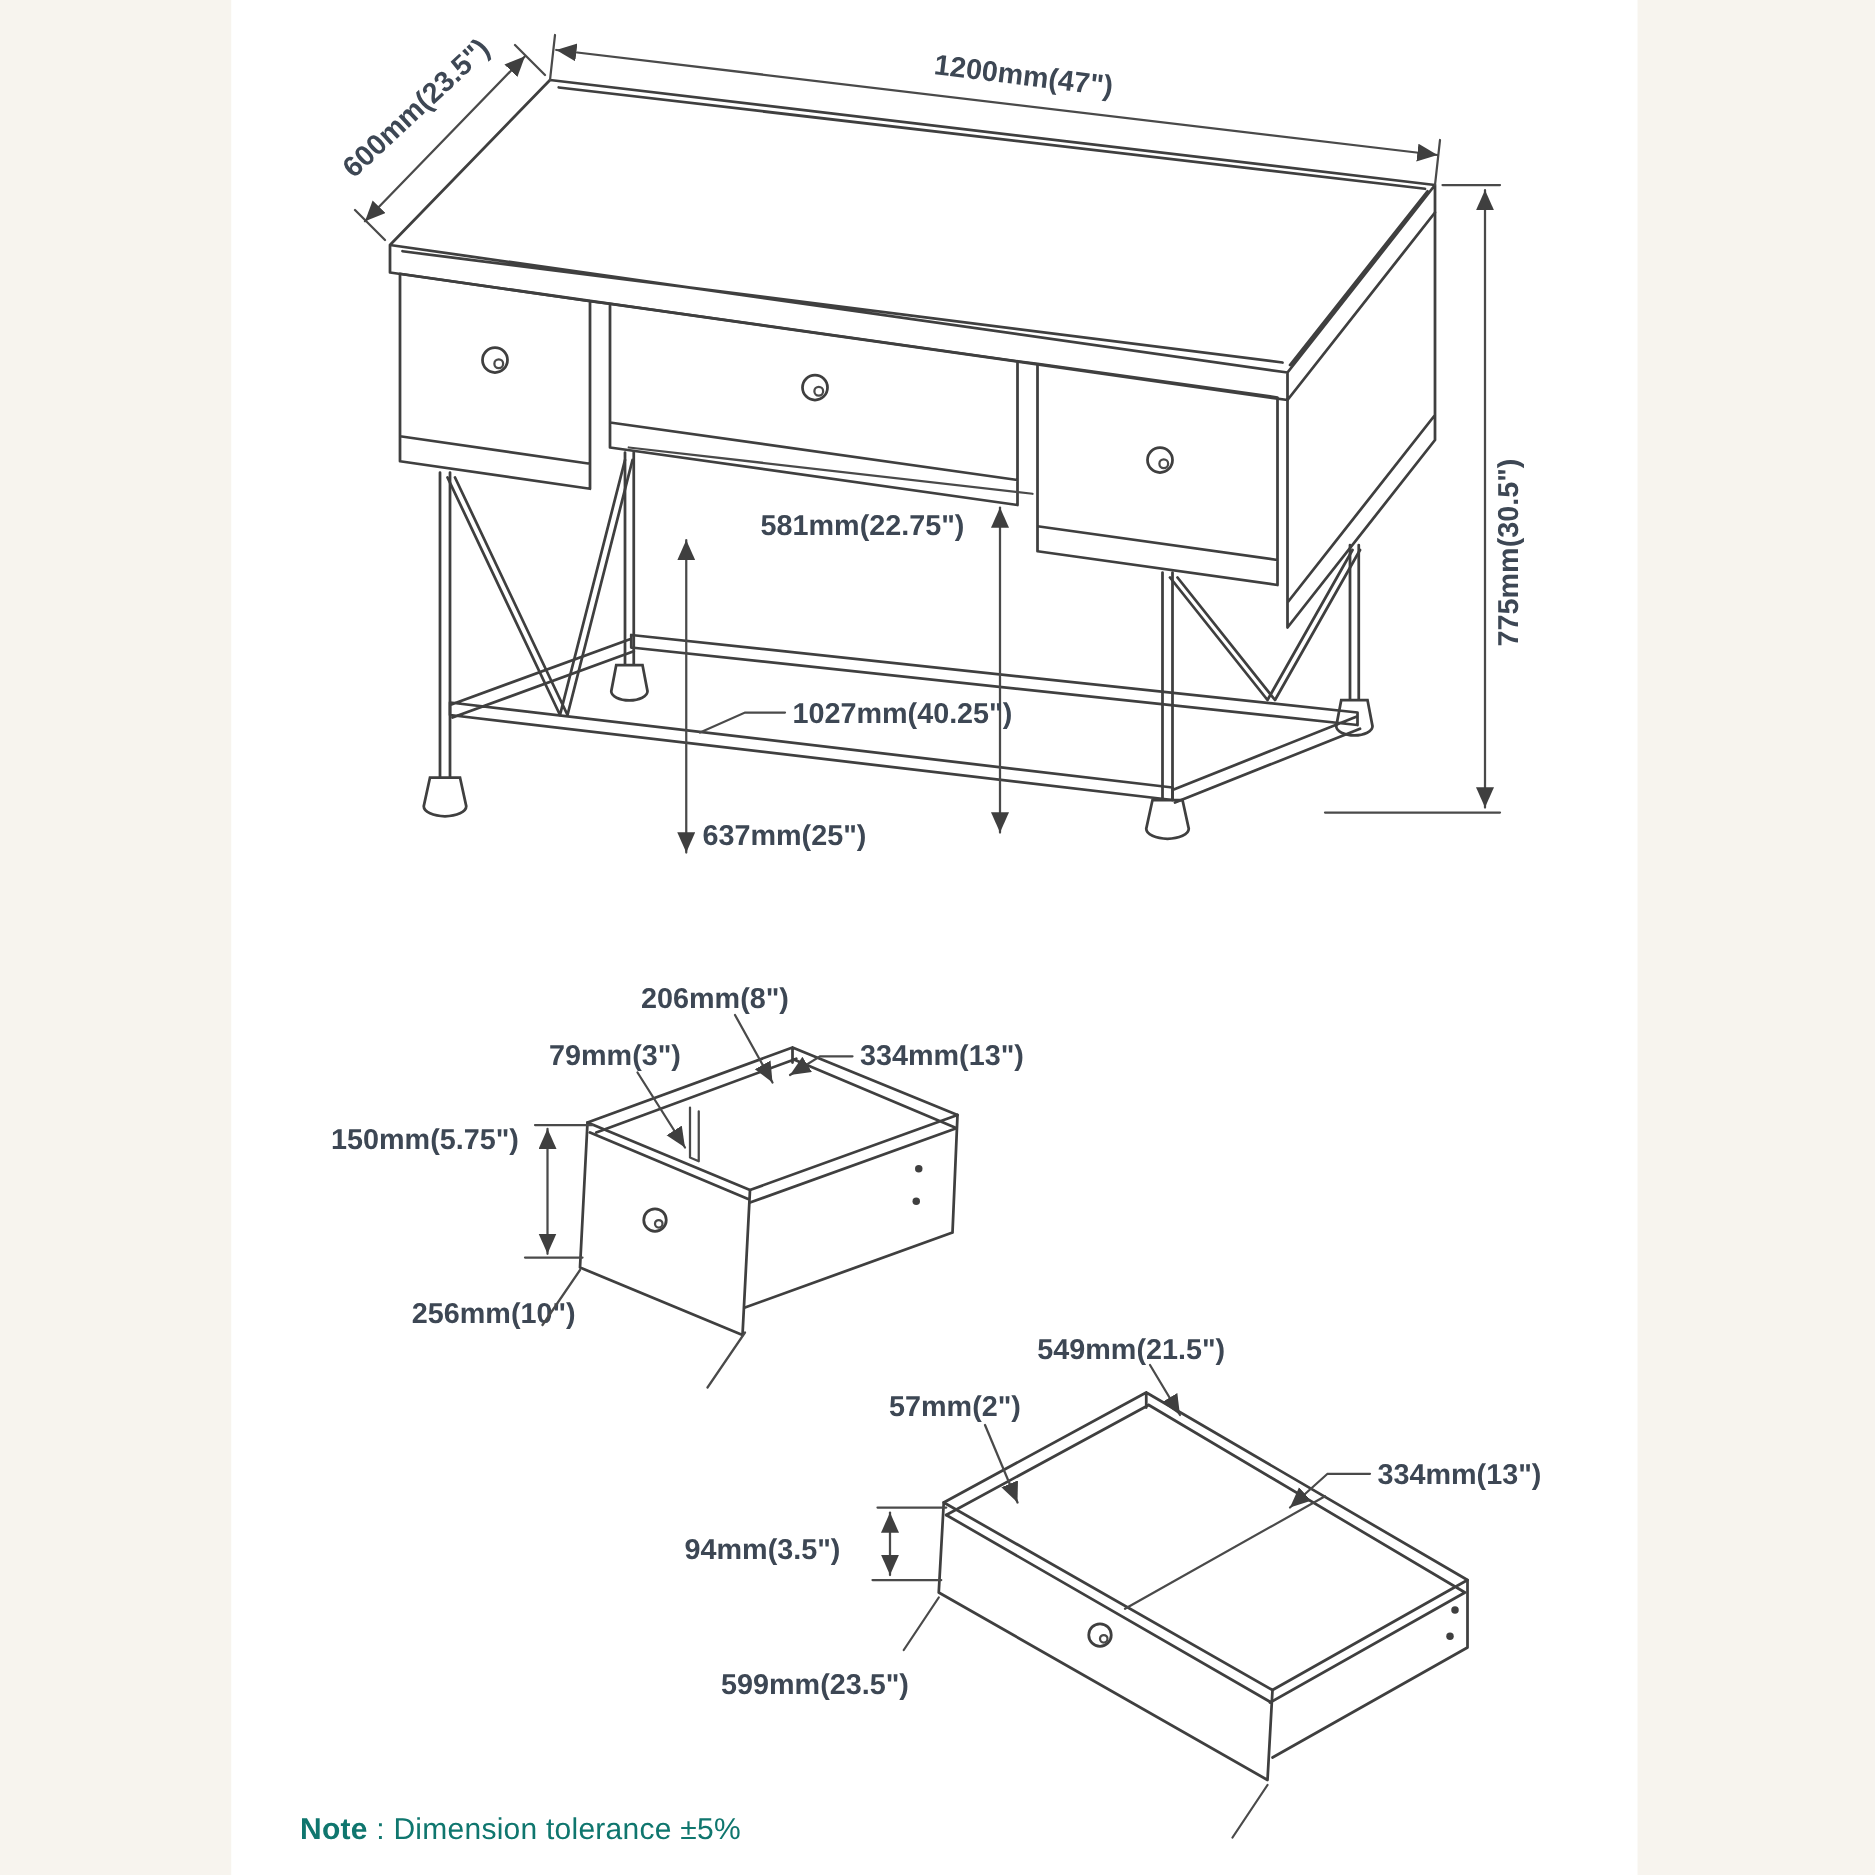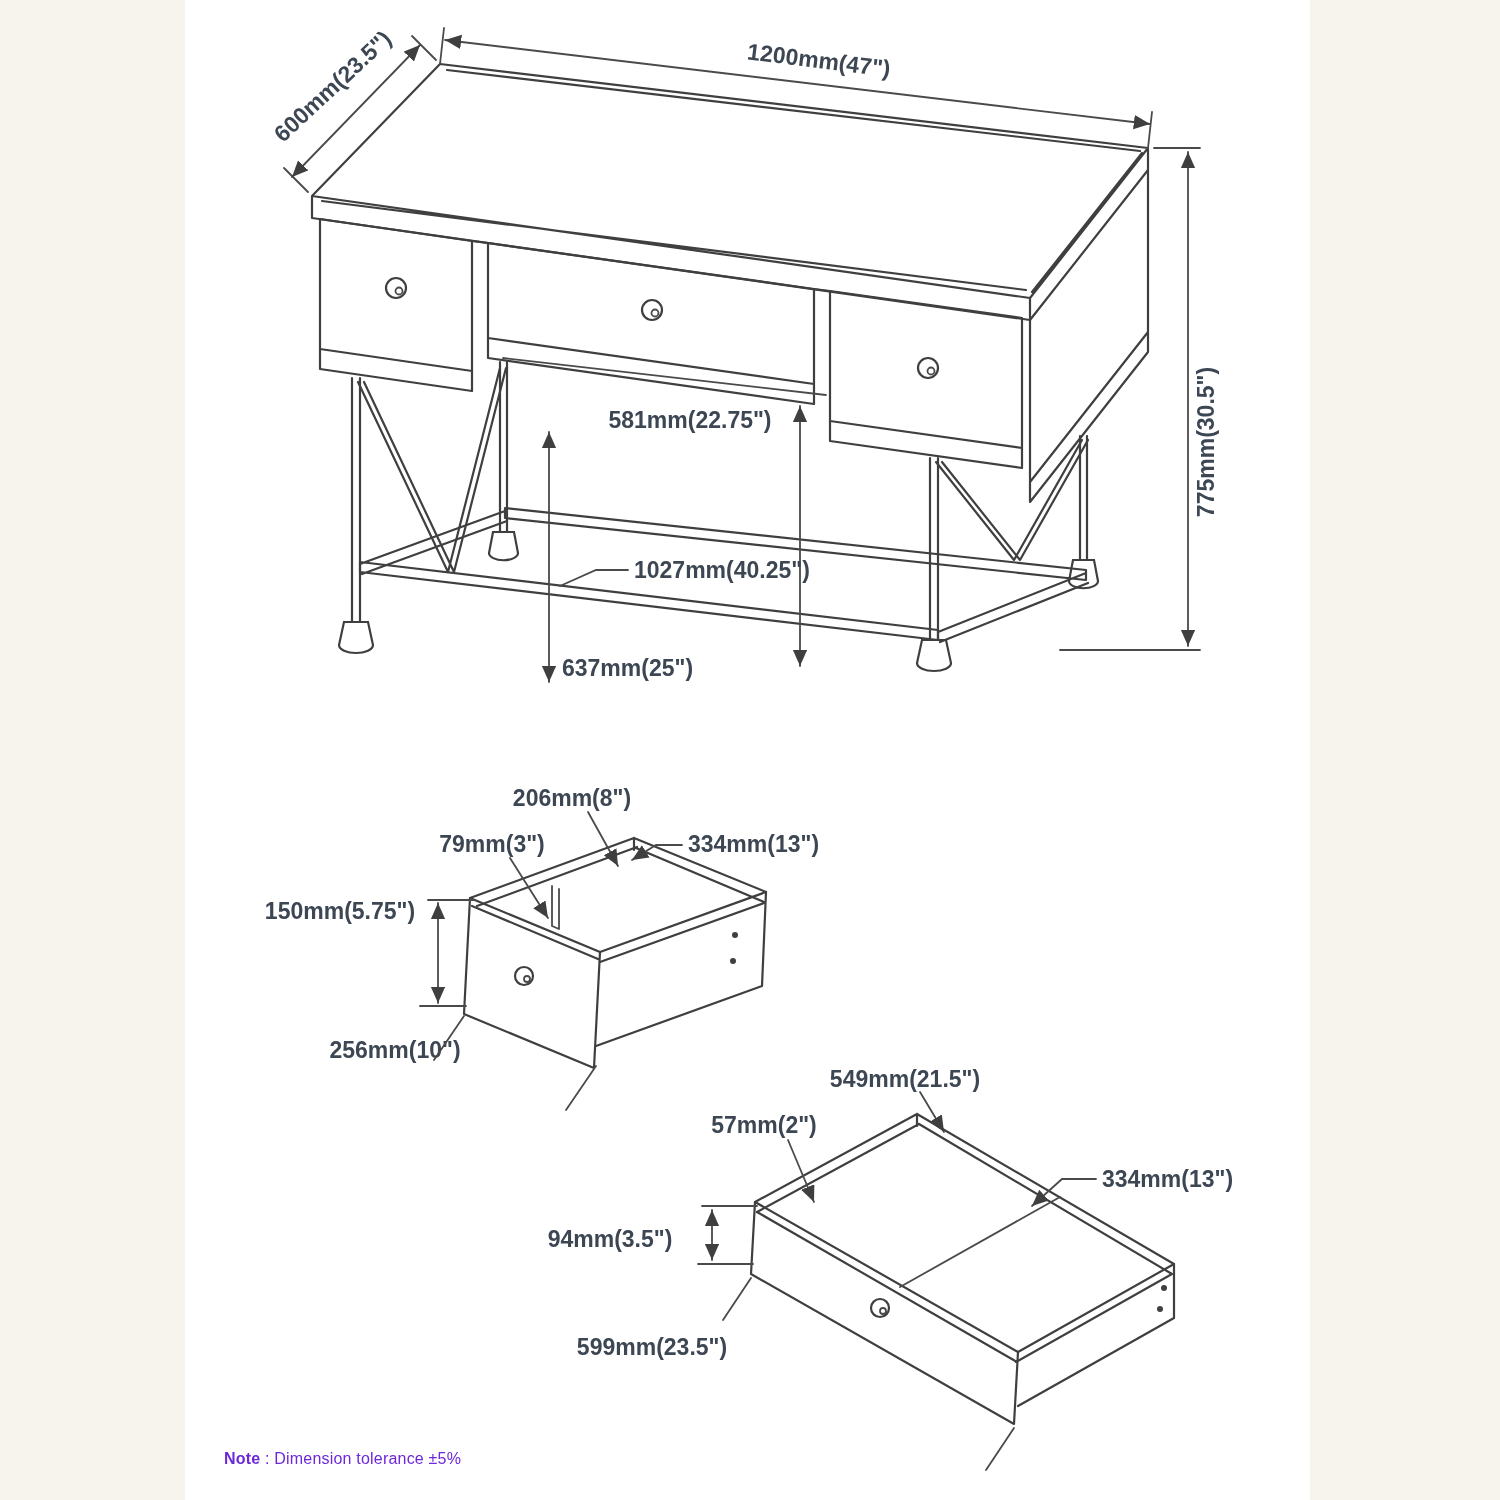--- a/index.html
+++ b/index.html
@@ -5,21 +5,21 @@
   html,body{margin:0;padding:0;background:#e9e6e0;}
   .page{position:relative;width:1500px;height:1500px;background:#f7f4ee;overflow:hidden;
         font-family:"Liberation Sans", sans-serif;}
   .canvas{position:absolute;left:185px;top:0;width:1125px;height:1500px;background:#ffffff;}
   svg.diagram{position:absolute;left:0;top:0;width:1500px;height:1500px;}
   svg .ln{stroke:#3f3f3f;stroke-width:2.2;fill:none;stroke-linecap:round;stroke-linejoin:round;}
   svg .thin{stroke:#4a4a4a;stroke-width:1.8;fill:none;stroke-linecap:round;}
   svg .foot{fill:#ffffff;stroke:#3f3f3f;stroke-width:2.2;}
   svg .dot{fill:#3f3f3f;stroke:none;}
   svg text.dim{font-family:"Liberation Sans", sans-serif;font-size:23px;font-weight:700;fill:#3d4754;}
-  .note{position:absolute;left:224px;top:1450px;font-size:16px;color:#6d28d9;letter-spacing:.2px;}
+  .note{position:absolute;left:240px;top:1450px;font-size:24px;color:#0f766e;letter-spacing:.2px;}
   .note .note-label{font-weight:700;}
 </style>
 </head>
 <body>
 
 <div class="page">
   <div class="canvas"></div>
 
   <svg class="diagram" viewBox="0 0 1500 1500">
     <defs>

